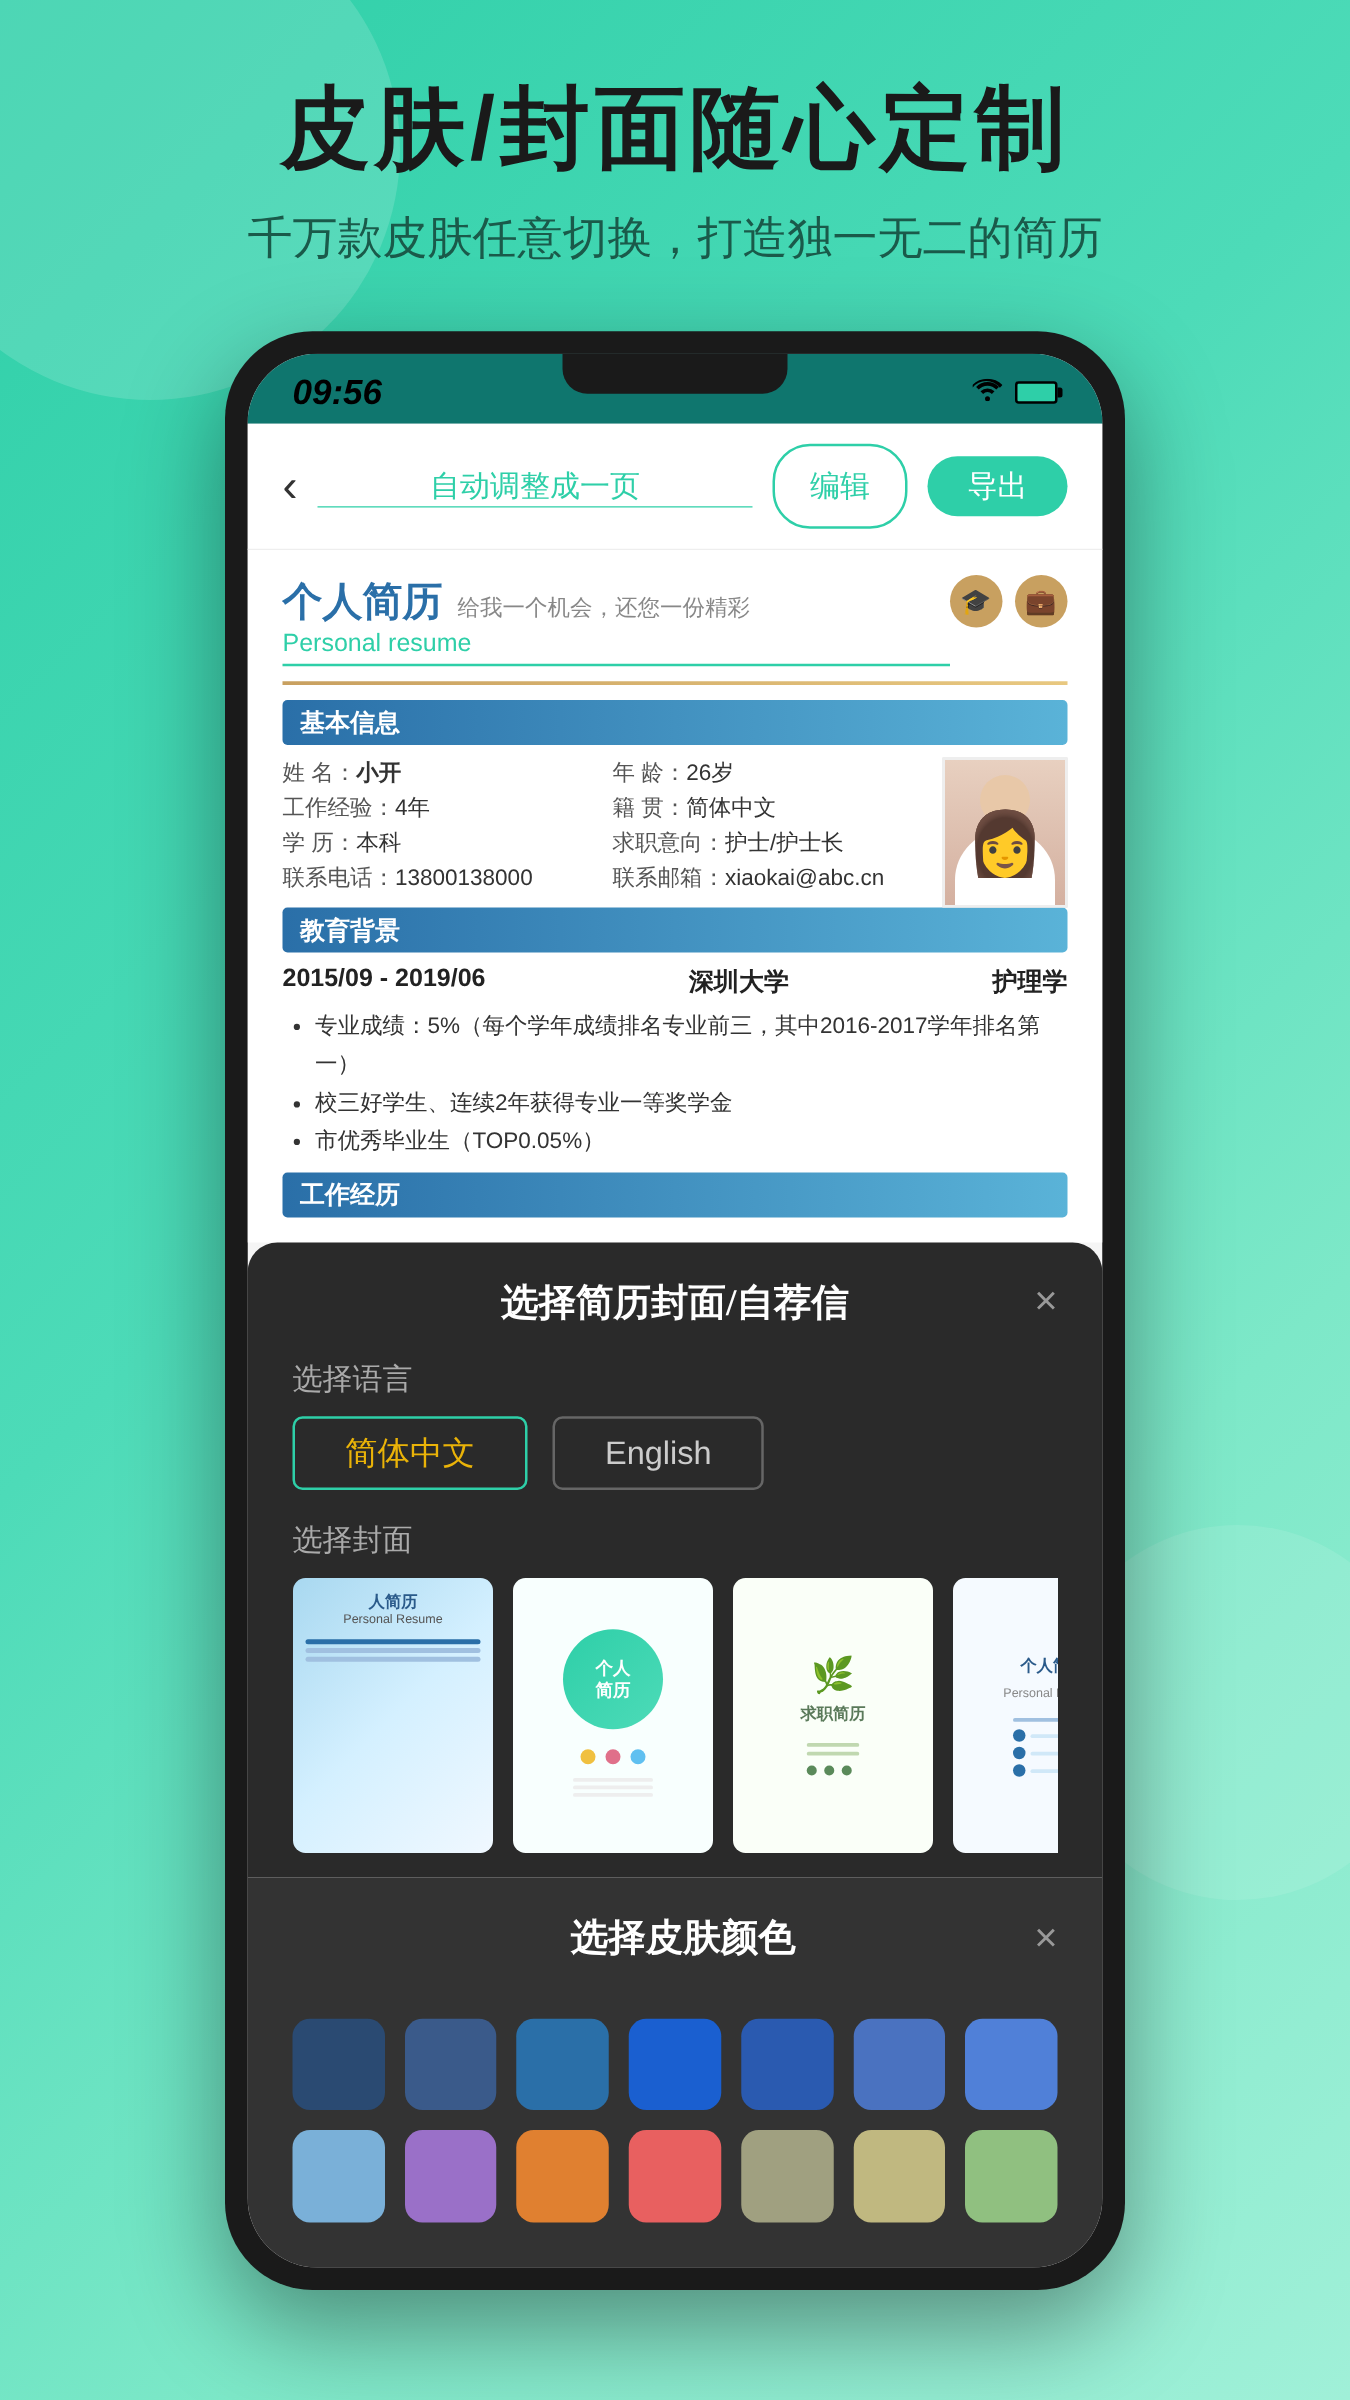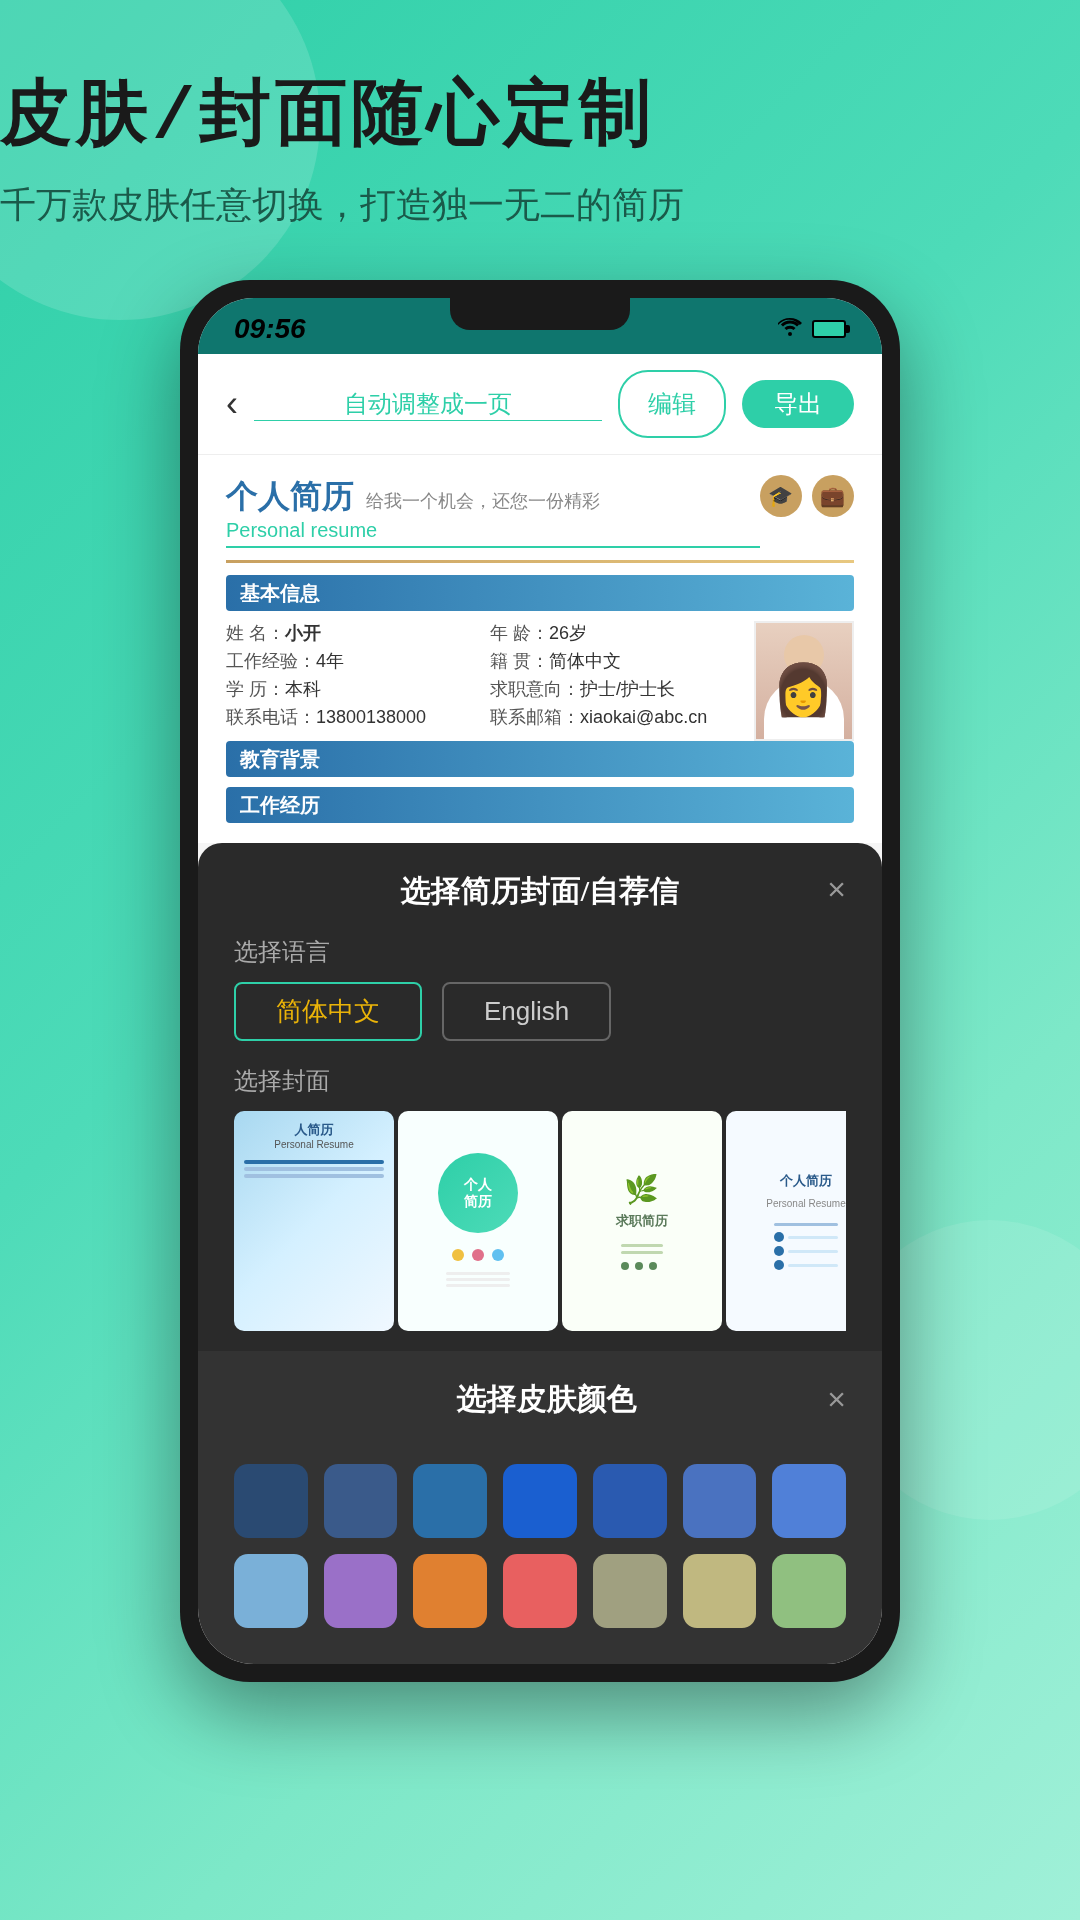--- a/index.html
+++ b/index.html
@@ -25,24 +25,23 @@
       position: absolute;
       width: 300px; height: 300px;
       border-radius: 50%;
       background: rgba(255,255,255,0.1);
       bottom: 400px; right: -60px;
     }
 
     
     .header-section {
       position: relative;
-      text-align: left;
-      padding-top: 75px;
+      text-align: center;
+      padding-top: 60px;
       z-index: 1;
-      font-family: Liberation Mono, monospace;
     }
     .main-title {
       font-size: 72px;
       font-weight: 900;
       color: #1a1a1a;
       line-height: 1.2;
       letter-spacing: 4px;
     }
     .sub-title {
       font-size: 36px;
@@ -325,21 +324,21 @@
       font-size: 26px;
       font-weight: 500;
     }
     .cover-section-label {
       font-size: 24px;
       color: #aaa;
       margin-bottom: 14px;
     }
     .cover-grid {
       display: flex;
-      gap: 4px;
+      gap: 16px;
       overflow-x: auto;
     }
     .cover-card {
       width: 160px;
       height: 220px;
       background: #fff;
       border-radius: 10px;
       flex-shrink: 0;
       overflow: hidden;
       display: flex; align-items: center; justify-content: center;
@@ -481,20 +480,32 @@
                 <div><span style="color:#555;">学    历：</span><span>本科</span></div>
                 <div><span style="color:#555;">求职意向：</span><span>护士/护士长</span></div>
                 <div><span style="color:#555;">联系电话：</span><span>13800138000</span></div>
                 <div><span style="color:#555;">联系邮箱：</span><span>xiaokai@abc.cn</span></div>
               </div>
             </div>
           </div>
 
           <div class="resume-blue-bar">
             <span>教育背景</span>
+          </div>
+          <div class="edu-section">
+            <div class="edu-date-row">
+              <span>2015/09 - 2019/06</span>
+              <span>深圳大学</span>
+              <span>护理学</span>
+            </div>
+            <ul class="edu-bullets">
+              <li>专业成绩：5%（每个学年成绩排名专业前三，其中2016-2017学年排名第一）</li>
+              <li>校三好学生、连续2年获得专业一等奖学金</li>
+              <li>市优秀毕业生（TOP0.05%）</li>
+            </ul>
           </div>
 
           <div class="work-bar">
             <span>工作经历</span>
           </div>
         </div>
 
         <div class="bottom-sheet-cover">
           <div class="sheet-title">选择简历封面/自荐信</div>
           <span class="sheet-close">×</span>

